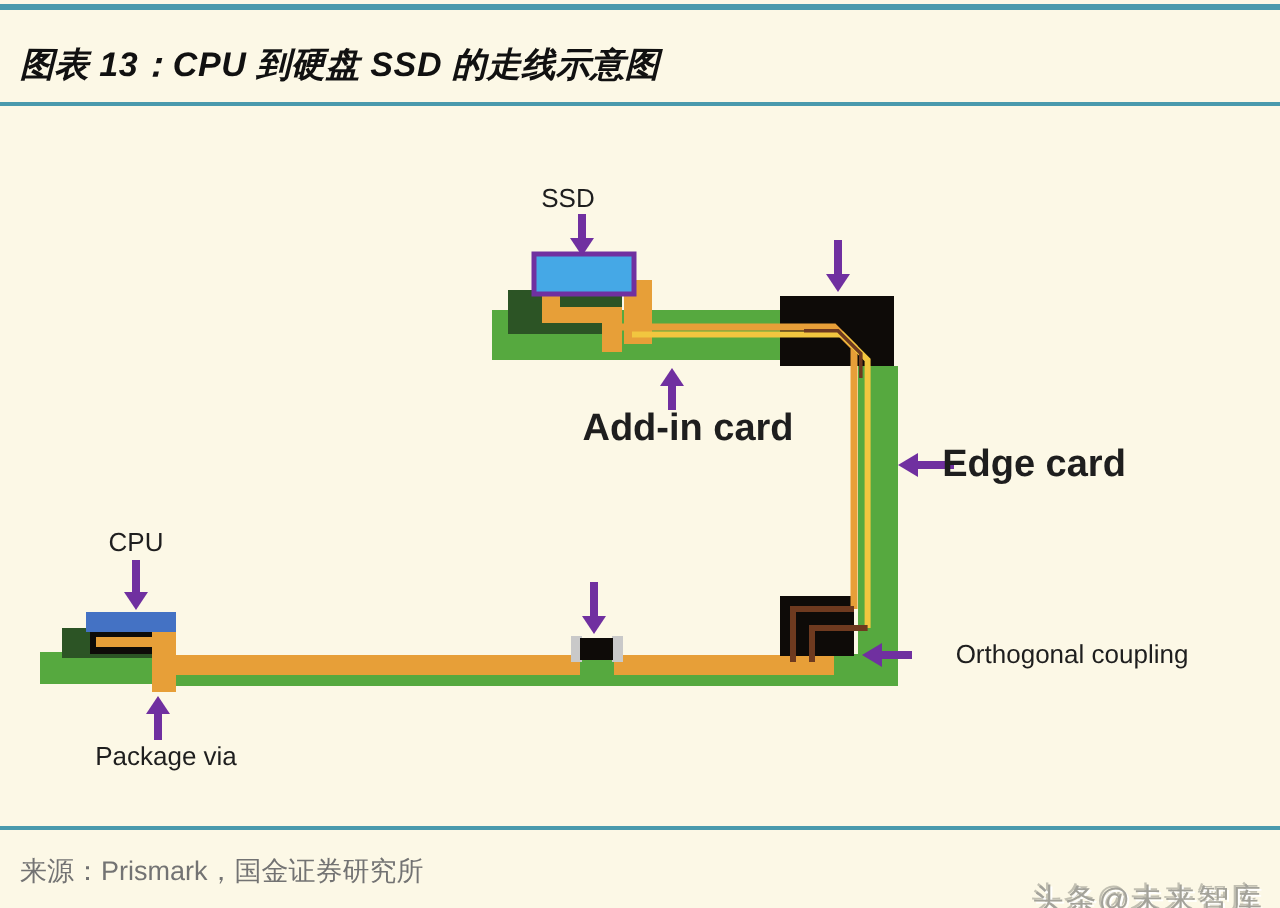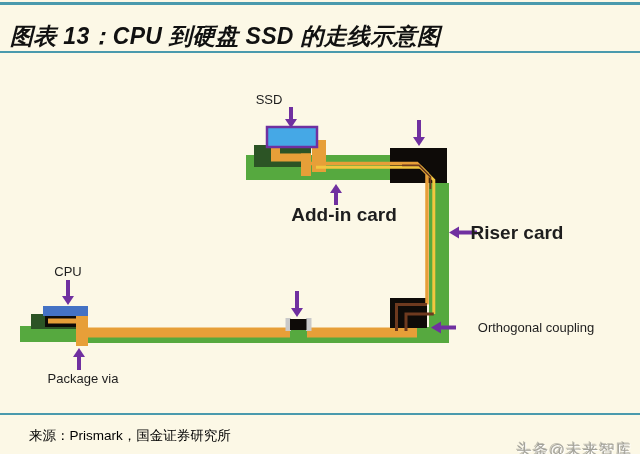--- a/index.html
+++ b/index.html
@@ -7,32 +7,32 @@
     position:relative; width:640px; height:454px; overflow:hidden;
     background:var(--background-cream,#FCF8E6);
     font-family:"Liberation Sans","DejaVu Sans",sans-serif;
   }
   .rule{position:absolute; left:0; width:640px; background:var(--accent-teal,#4A9AAD);}
   #rule-top{top:2px; height:3px;}
   #rule-title{top:51px; height:2px;}
   #rule-footer{top:413px; height:2px;}
   #title{
     position:absolute; left:10px; top:21px;
-    font-style:italic; font-weight:bold; font-size:23px; letter-spacing:.3px;
+    font-style:italic; font-weight:bold; font-size:17px; letter-spacing:.3px;
     color:#111;
   }
   svg{position:absolute; left:0; top:0;}
   .lbl{
     position:absolute; transform:translate(-50%,-50%);
     font-size:13px; color:#1e1e1e; white-space:nowrap;
   }
   .lbl.bold{font-weight:bold; font-size:19px;}
   #source{
     position:absolute; left:10px; top:427px;
-    font-size:13.5px; color:#000000;margin-left:19px;
+    font-size:13.5px; color:#737373;
   }
   #watermark{
     position:absolute; right:8px; top:440px;
     font-size:15.5px; letter-spacing:1px; color:#a3a29a;
     text-shadow:1px 1px 0 rgba(255,255,255,.95), -1px -1px 0 rgba(125,125,115,.45);
     margin-left:44px;
   }
   
   .f-green{fill:var(--pcb-green)} .f-dkgreen{fill:var(--package-green)}
   .f-orange{fill:var(--trace-orange)} .f-black{fill:var(--connector-black)}
@@ -117,23 +117,23 @@
     <g>
       <line x1="79" y1="370" x2="79" y2="356" class="s-purple" stroke-width="4"></line>
       <polygon points="73,357 85,357 79,348" class="f-purple"></polygon>
     </g>
     <g>
       <line x1="456" y1="327.5" x2="440" y2="327.5" class="s-purple" stroke-width="4"></line>
       <polygon points="441,321.5 441,333.5 431,327.5" class="f-purple"></polygon>
     </g>
   </svg>
 
-  <div class="lbl" style="left:269px;top:99px">SSD</div>
+  <div class="lbl" style="left:284px;top:99px">SSD</div>
   <div class="lbl bold" style="left:344px;top:215px">Add-in card</div>
-  <div class="lbl bold" style="left:517px;top:233px">Riser card</div>
+  <div class="lbl bold" style="left:517px;top:233px">Edge card</div>
   <div class="lbl" style="left:68px;top:271px">CPU</div>
   <div class="lbl" style="left:83px;top:378px">Package via</div>
   <div class="lbl" style="left:536px;top:327px">Orthogonal coupling</div>
 
   <div id="rule-footer" class="rule"></div>
   <div id="source">来源：Prismark，国金证券研究所</div>
   <div id="watermark">头条@未来智库</div>
 </div>
 
 </body></html>

